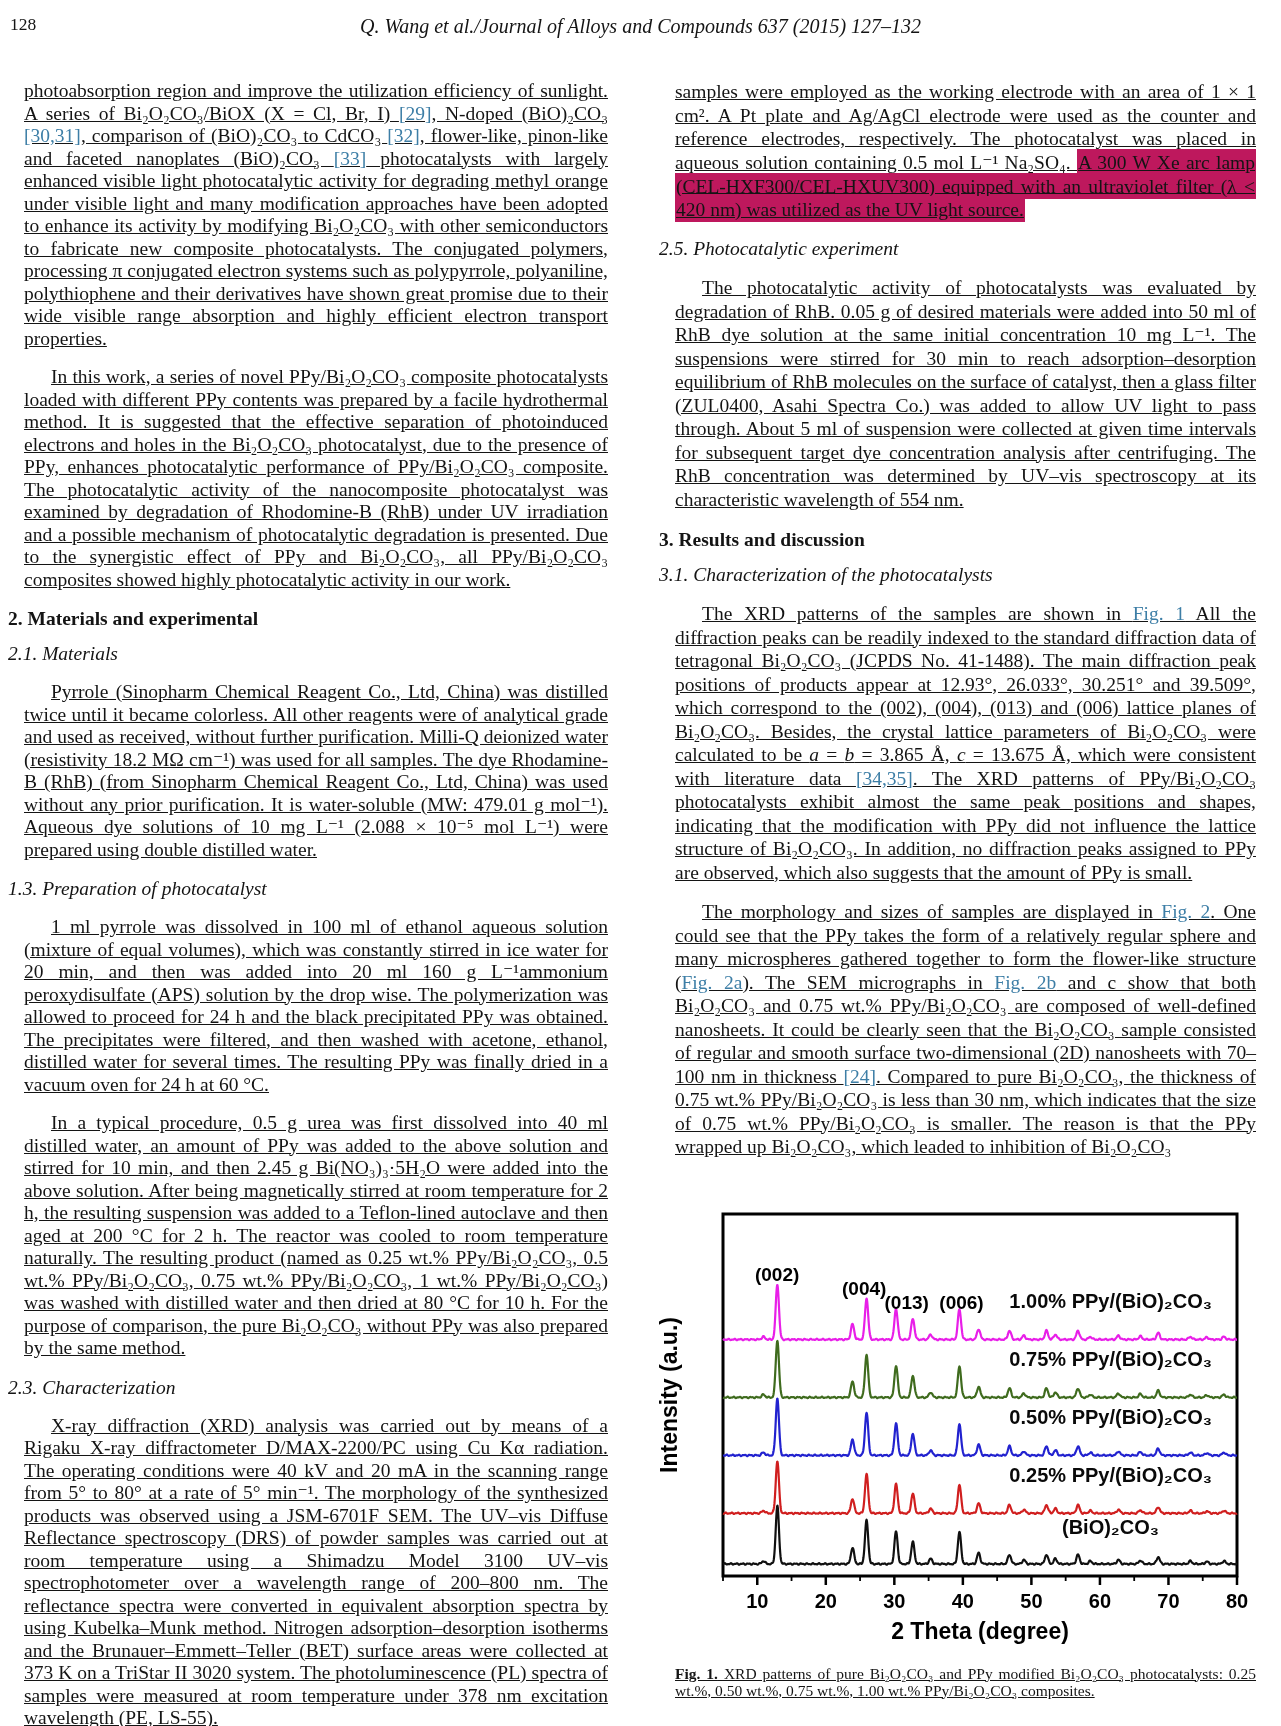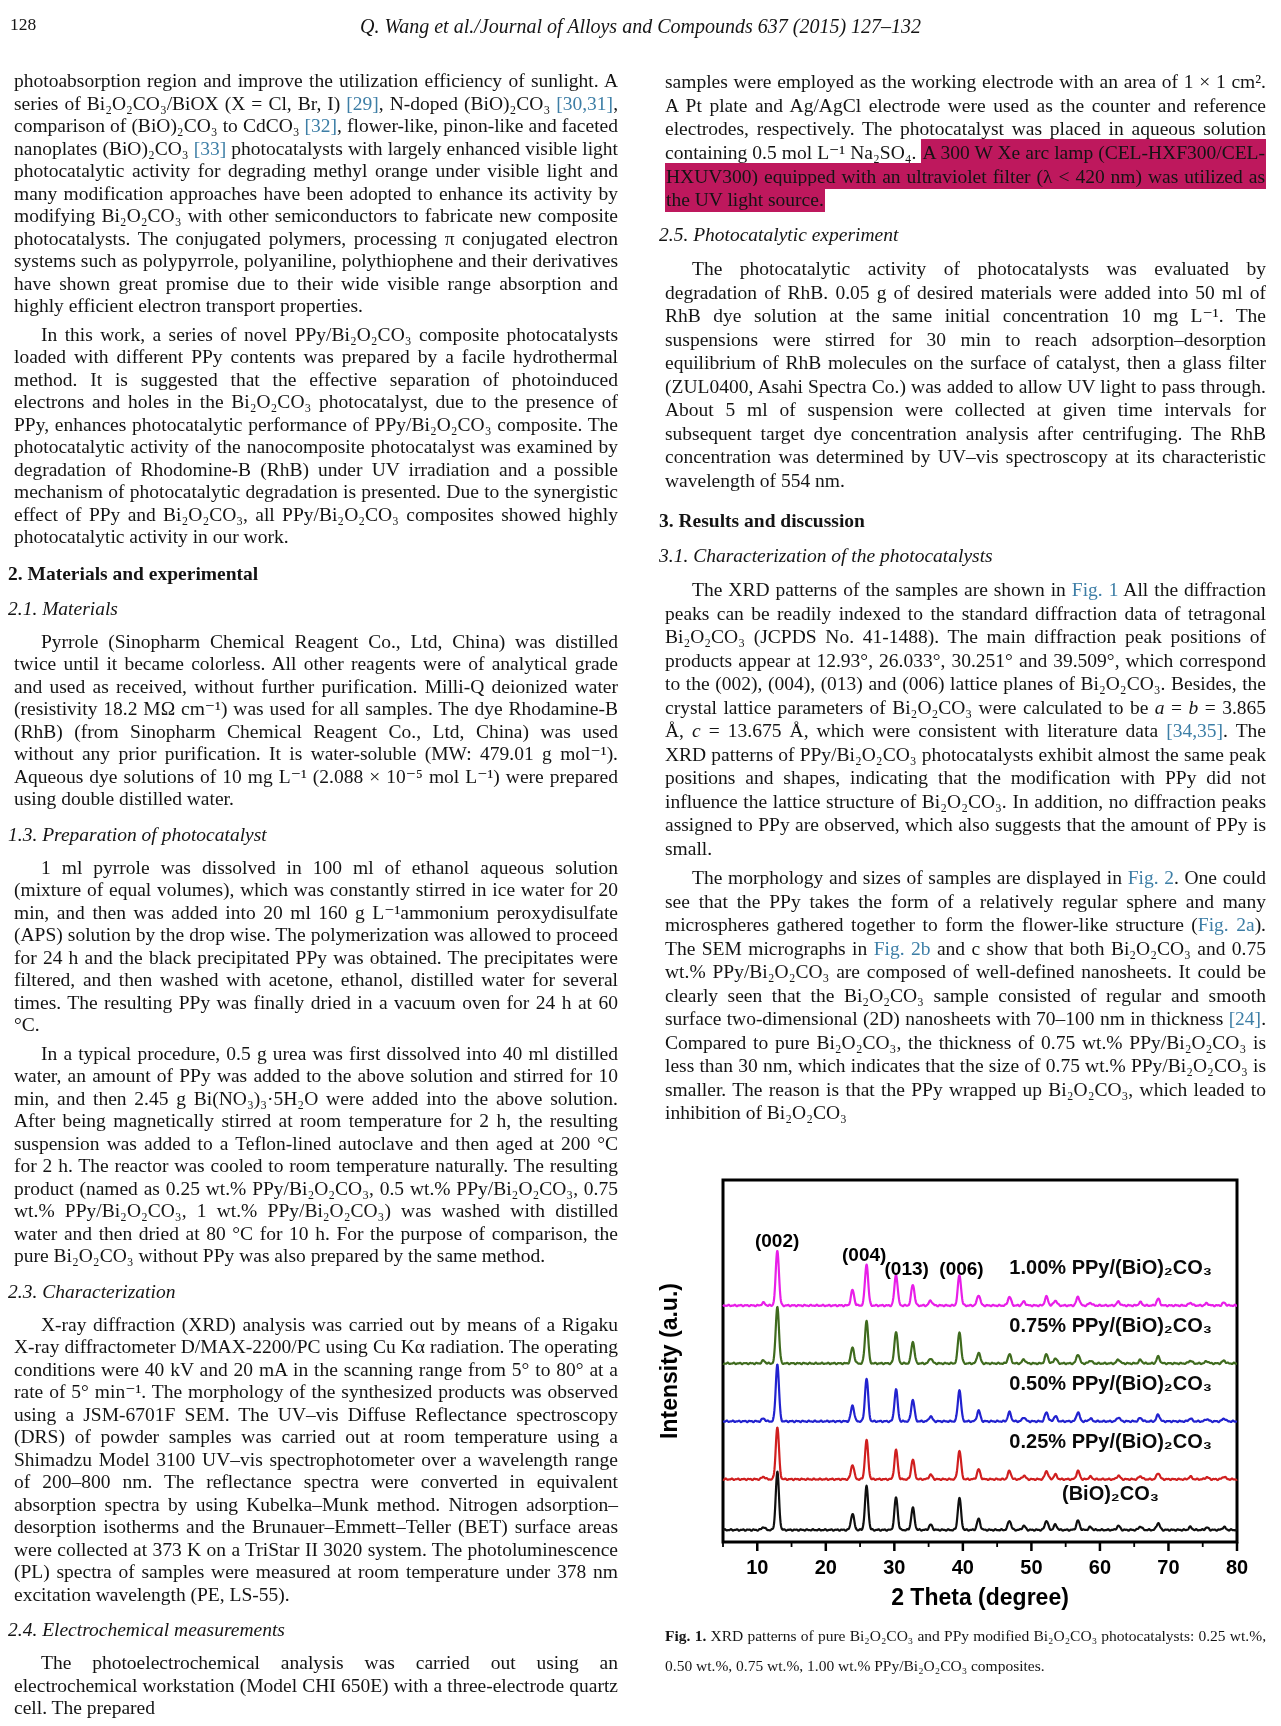--- a/index.html
+++ b/index.html
@@ -7,32 +7,32 @@
     width:1281px;height:1726px;background:#ffffff;color:#141414;
     font-family:"Liberation Serif","DejaVu Serif",serif;
     position:relative;overflow:hidden;
   }
   .page{position:absolute;inset:0;overflow:hidden;background:#fff;}
   .hdr-num{position:absolute;top:14px;left:10px;font-size:17.5px;}
   .hdr-title{position:absolute;top:15px;left:0;width:100%;text-align:center;font-style:italic;font-size:20px;}
   .col{position:absolute;top:64px;font-size:19.5px;text-align:justify;text-justify:inter-word;}
   .col-left{left:8px;width:616px;line-height:22.5px;}
   .col-right{left:659px;width:613px;line-height:23.5px;}
-  .col p{margin:6px;padding:0;}
+  .col p{margin:16px;padding:0;text-decoration:underline;}
   .col p.ind{text-indent:27px;}
   .col h2{font-size:19.5px;font-weight:bold;margin:13px 0 11px;line-height:23px;text-align:left;}
   .col h3{font-size:19.5px;font-weight:normal;font-style:italic;margin:12px 0 11px;line-height:23px;text-align:left;}
   .col-right h2{margin-top:17px;}
   .seg-ref{color:#3d7ea6;}
   .seg-b{font-weight:bold;}
   .seg-i{font-style:italic;}
   .seg-hl{background:#be185d;padding:2.5px 1px;box-decoration-break:clone;-webkit-box-decoration-break:clone;}
   .fig{margin-top:28px;}
   .fig svg{display:block;}
-  .caption{font-size:15.5px;line-height:30px;margin-top:14px;text-align:justify;}
+  .caption{font-size:15.5px;line-height:17px;margin-top:14px;text-align:justify;}
 </style>
 </head>
 <body>
 
 <div class="page">
   <div class="hdr-num">128</div>
   <div class="hdr-title">Q. Wang et al./Journal of Alloys and Compounds 637 (2015) 127–132</div>
 
   <div class="col col-left">
     <p><span>photoabsorption region and improve the utilization efficiency of sunlight. A series of Bi₂O₂CO₃/BiOX (X = Cl, Br, I) </span><span class="seg-ref">[29]</span><span>, N-doped (BiO)₂CO₃ </span><span class="seg-ref">[30,31]</span><span>, comparison of (BiO)₂CO₃ to CdCO₃ </span><span class="seg-ref">[32]</span><span>, flower-like, pinon-like and faceted nanoplates (BiO)₂CO₃ </span><span class="seg-ref">[33]</span><span> photocatalysts with largely enhanced visible light photocatalytic activity for degrading methyl orange under visible light and many modification approaches have been adopted to enhance its activity by modifying Bi₂O₂CO₃ with other semiconductors to fabricate new composite photocatalysts. The conjugated polymers, processing π conjugated electron systems such as polypyrrole, polyaniline, polythiophene and their derivatives have shown great promise due to their wide visible range absorption and highly efficient electron transport properties.</span></p>

